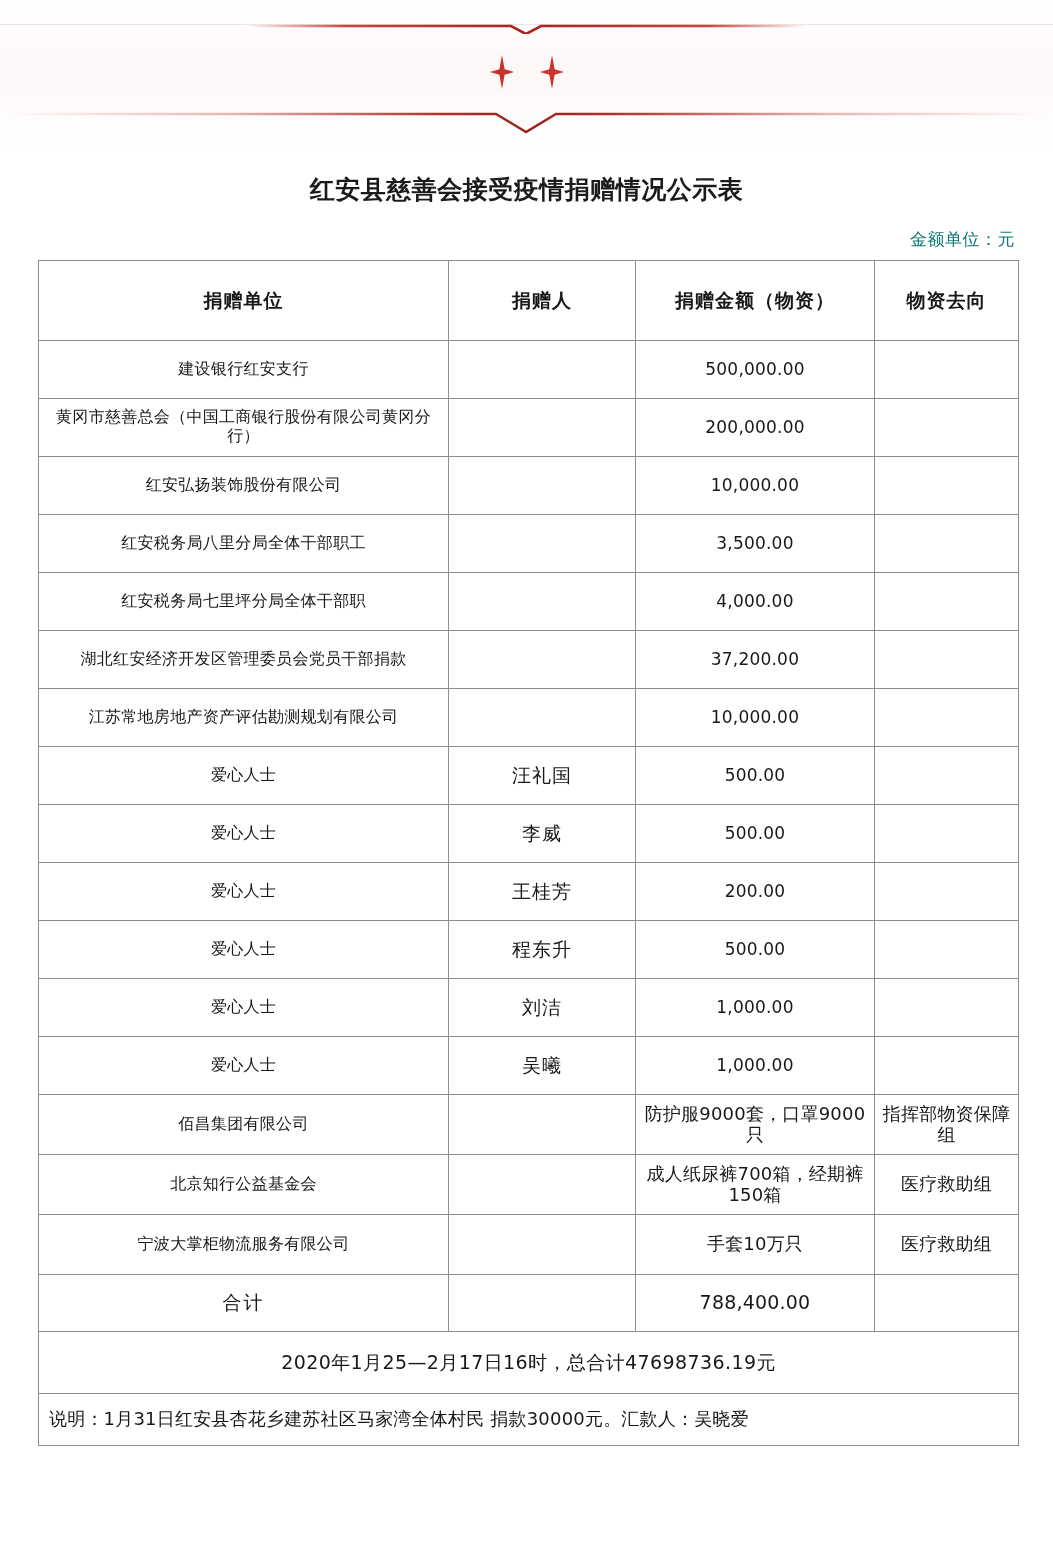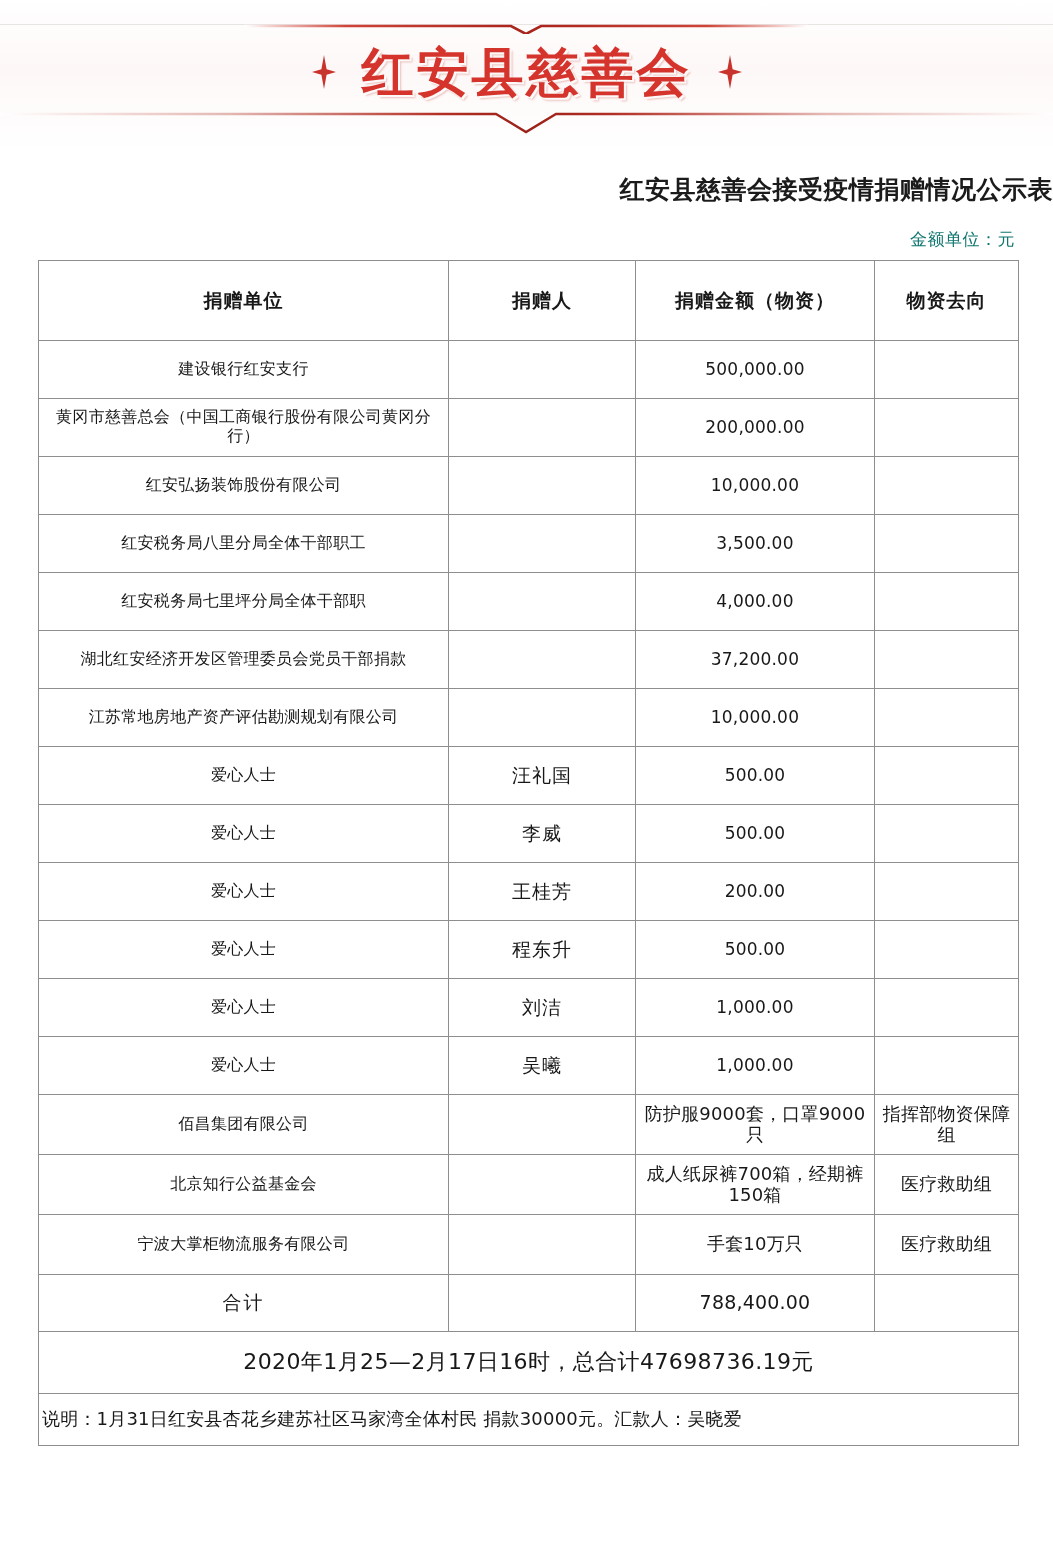--- a/index.html
+++ b/index.html
@@ -70,21 +70,21 @@
     line-height: 1;
     white-space: nowrap;
   }
 
   .spark { width: 24px; height: 34px; flex: none; }
 
   
   .doc-head {
     width: 1053px;
     padding-top: 22px;
-    text-align: right;
+    text-align: center;
   }
 
   .doc-title {
     font-family: "DejaVu Sans", "Liberation Sans", sans-serif;
     font-size: 25px;
     font-weight: bold;
     color: #1b1b1b;
     letter-spacing: 0.5px;
     line-height: 1.26;
   }
@@ -147,29 +147,29 @@
   td.amt.goods { font-size: 18px; letter-spacing: 0.2px; }
   td.dest { font-size: 18px; letter-spacing: 0.2px; }
 
   tr.data-row td { height: 58px; }
   tr.tall td { height: 60px; }
   tr.total-row td { height: 57px; font-size: 19px; }
   tr.total-row td.org { letter-spacing: 2px; }
 
   tr.grand-row td {
     height: 62px;
-    font-size: 22px;
+    font-size: 19px;
     letter-spacing: 0.4px;
   }
 
   tr.note-row td {
     height: 52px;
     font-size: 18px;
     text-align: left;
-    padding-left: 3px;
+    padding-left: 10px;
     letter-spacing: 0.2px;
   }
 
   
   .watermark {
     position: absolute;
     right: 44px;
     bottom: 4px;
     font-family: "DejaVu Sans", "Liberation Sans", sans-serif;
     font-size: 13px;
@@ -196,21 +196,20 @@
         <stop offset="1" stop-color="#ffffff"></stop>
       </linearGradient>
     </defs>
     <path d="M0,4 L266,4 L281,12 L296,4 L563,4" fill="none" stroke="url(#gTop)" stroke-width="2.6"></path>
   </svg>
 
   <div class="banner-title-wrap">
     <svg class="spark" viewBox="0 0 24 34">
       <path d="M12,0 L14.6,14.2 L24,17 L14.6,19.8 L12,34 L9.4,19.8 L0,17 L9.4,14.2 Z" fill="#c8342b"></path>
     </svg>
-    <div class="banner-title">红安县慈善会</div>
     <svg class="spark" viewBox="0 0 24 34">
       <path d="M12,0 L14.6,14.2 L24,17 L14.6,19.8 L12,34 L9.4,19.8 L0,17 L9.4,14.2 Z" fill="#c8342b"></path>
     </svg>
   </div>
 
   <svg class="banner-bottom-rule" viewBox="0 0 1053 34" preserveAspectRatio="none">
     <defs>
       <linearGradient id="gBot" x1="0" y1="0" x2="1" y2="0">
         <stop offset="0" stop-color="#ffffff"></stop>
         <stop offset="0.22" stop-color="#e3b6b1"></stop>

